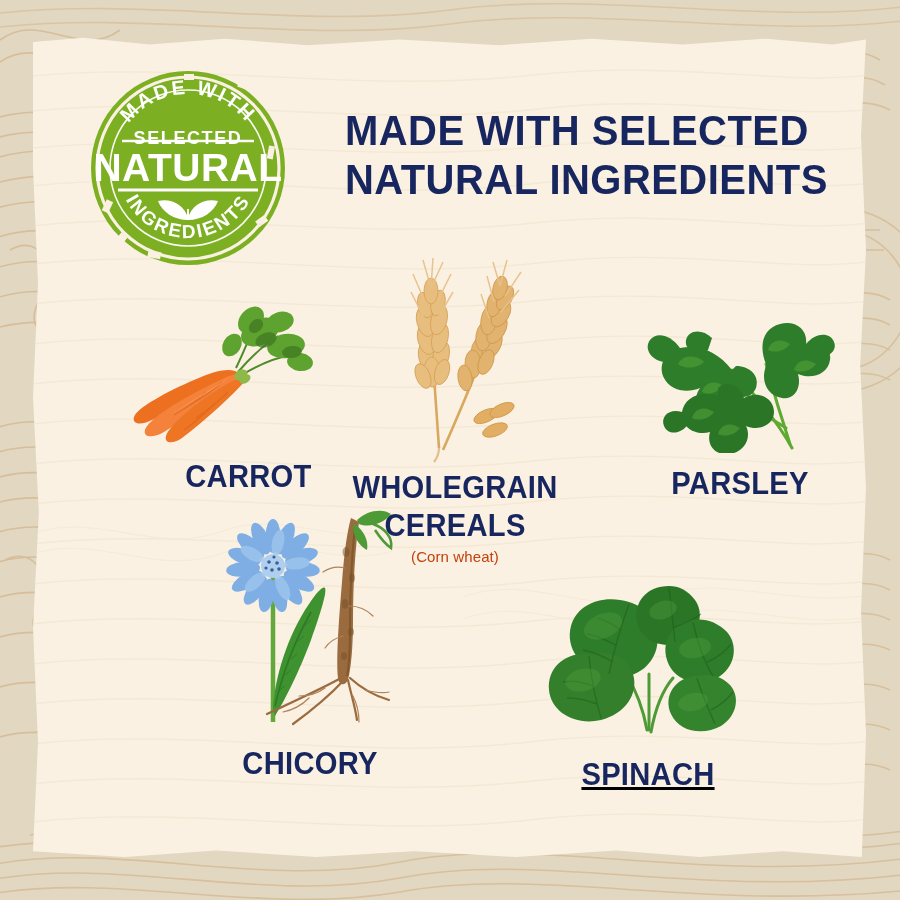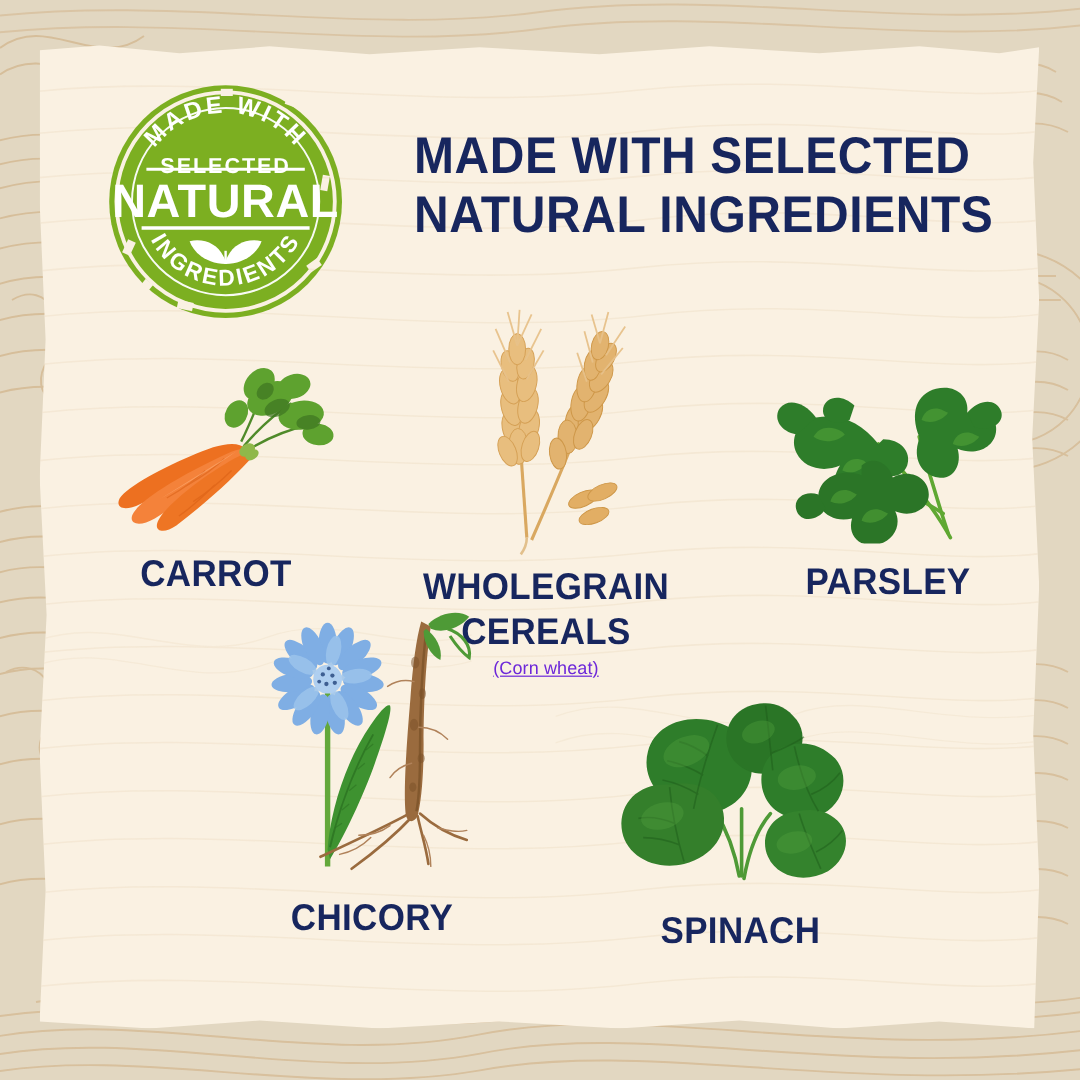--- a/index.html
+++ b/index.html
@@ -46,30 +46,30 @@
   
   .item{position:absolute;text-align:center;}
   .item .img{position:relative;margin:0 auto;}
   .item .nm{
     color:#17265E;
     font-family:"Liberation Sans Narrow","Liberation Sans",sans-serif;
     font-weight:bold;font-size:31px;line-height:1.1;letter-spacing:.3px;
     transform:scaleX(.94);
   }
   .item .sub{
-    color:#6d28d9;font-family:"Liberation Sans",sans-serif;
-    font-size:15px;margin-top:5px;letter-spacing:.1px;text-decoration:underline;
+    color:#c2410c;font-family:"Liberation Sans",sans-serif;
+    font-size:15px;margin-top:5px;letter-spacing:.1px;
   }
 
   
-  #it-carrot  {left:40px; top:300px; width:280px;}
+  #it-carrot  {left:40px; top:300px; width:280px;text-align:right;}
   #it-cereals {left:330px;top:258px; width:250px;}
   #it-parsley {left:600px;top:308px; width:280px;}
   #it-chicory {left:165px;top:508px; width:290px;}
-  #it-spinach {left:477px;top:580px; width:280px;}
+  #it-spinach {left:508px;top:580px; width:280px;text-decoration:underline;}
 
   #it-carrot  .nm{margin-top:6px;}
   #it-cereals .nm{margin-top:4px;}
   #it-parsley .nm{margin-top:10px;}
   #it-chicory .nm{margin-top:10px;}
   #it-spinach .nm{margin-top:14px;}
 </style>
 </head>
 <body>
 

